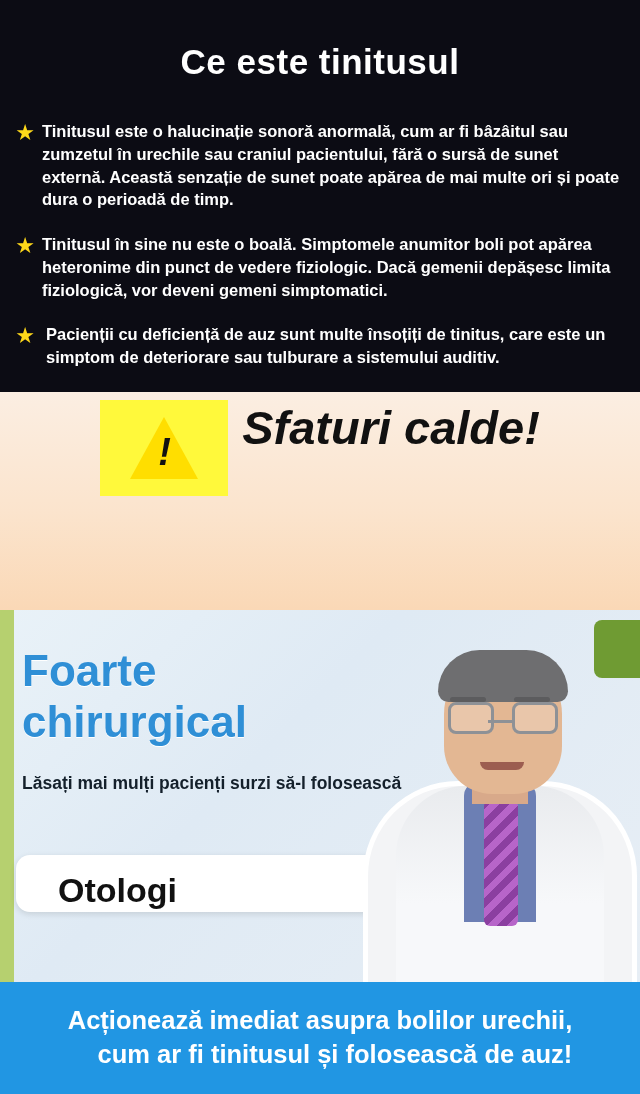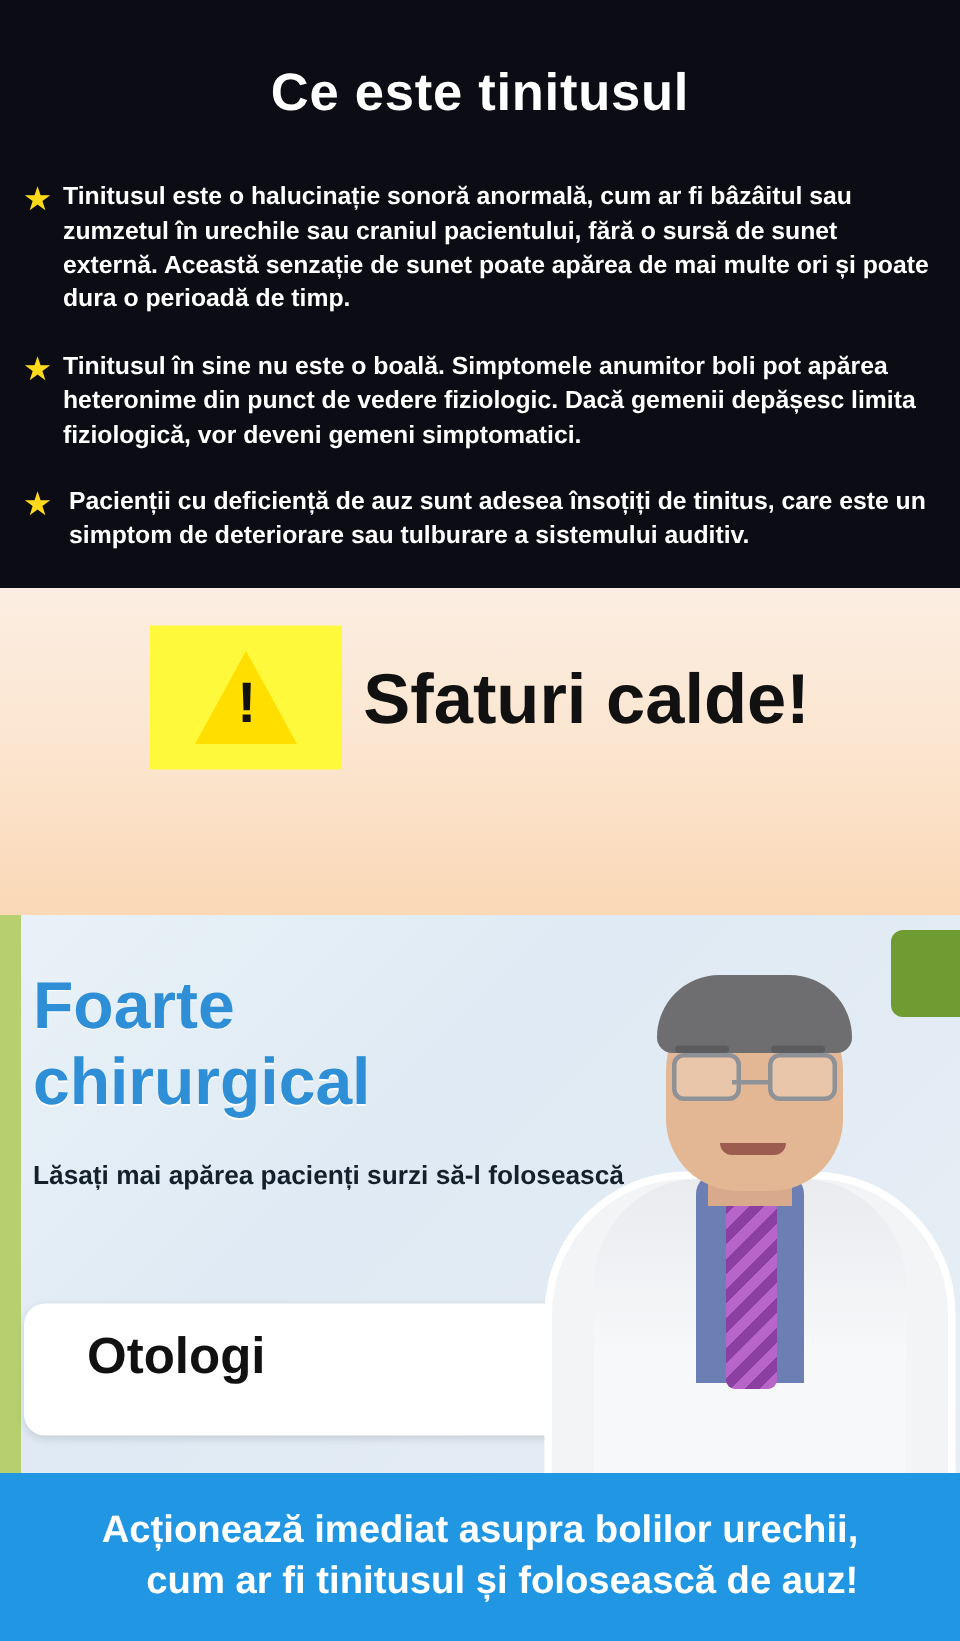--- a/index.html
+++ b/index.html
@@ -64,24 +64,25 @@
   
   .advice {
     position: relative;
     width: 640px;
     height: 218px;
     background: linear-gradient(180deg,#fbeee2 0%, #fbe4cd 55%, #fad8b6 100%);
     overflow: hidden;
   }
   .advice-inner {
     display: flex;
-    align-items: center;
+    align-items: flex-start;
     justify-content: center;
     height: 130px;
     padding-top: 8px;
+    font-style: italic;
   }
   .warn-badge {
     width: 128px;
     height: 96px;
     background: #fff93b;
     display: flex;
     align-items: center;
     justify-content: center;
     margin-right: 14px;
   }
@@ -151,22 +152,22 @@
   }
   .reco-sub {
     position: absolute;
     left: 22px; top: 163px;
     color: #14202b;
     font-size: 17.5px;
     font-weight: bold;
   }
   .reco-pill {
     position: absolute;
-    left: 16px; top: 259px;
-    width: 400px; height: 88px;
+    left: 16px; top: 245px;
+    width: 400px; height: 57px;
     background: #ffffff;
     border-radius: 14px;
     box-shadow: 0 2px 6px rgba(0,0,0,.12);
   }
   .reco-pill-label {
     position: absolute;
     left: 42px; top: 16px;
     font-size: 34px;
     font-weight: bold;
     color: #111111;
@@ -291,21 +292,21 @@
       <span class="bullet-text">Tinitusul este o halucinație sonoră anormală, cum ar fi bâzâitul sau zumzetul în urechile sau craniul pacientului, fără o sursă de sunet externă. Această senzație de sunet poate apărea de mai multe ori și poate dura o perioadă de timp.</span>
     </div>
 
     <div class="bullet-row">
       <span class="star-icon">★</span>
       <span class="bullet-text">Tinitusul în sine nu este o boală. Simptomele anumitor boli pot apărea heteronime din punct de vedere fiziologic. Dacă gemenii depășesc limita fiziologică, vor deveni gemeni simptomatici.</span>
     </div>
 
     <div class="bullet-row indent">
       <span class="star-icon">★</span>
-      <span class="bullet-text">Pacienții cu deficiență de auz sunt adesea însoțiți de tinitus, care este un simptom de deteriorare sau tulburare a sistemului auditiv.</span>
+      <span class="bullet-text">Pacienții cu deficiență de auz sunt multe însoțiți de tinitus, care este un simptom de deteriorare sau tulburare a sistemului auditiv.</span>
     </div>
 
   </div>
 </div>
 
 <div class="advice">
   <div class="advice-inner">
     <div class="warn-badge">
       <div class="warn-tri"></div>
     </div>
@@ -315,21 +316,21 @@
 
 <div class="reco">
   <div class="reco-side"></div>
   <div class="reco-chip"></div>
 
   <div class="reco-head">
     <div>Foarte</div>
     <div>chirurgical</div>
   </div>
 
-  <div class="reco-sub">Lăsați mai apărea pacienți surzi să-l folosească</div>
+  <div class="reco-sub">Lăsați mai mulți pacienți surzi să-l folosească</div>
 
   <div class="reco-pill">
     <div class="reco-pill-label">Otologi</div>
   </div>
 
   <div class="doctor">
     <div class="doc-coat"></div>
     <div class="doc-coat-shadow"></div>
     <div class="doc-shirt"></div>
     <div class="doc-tie"></div>

